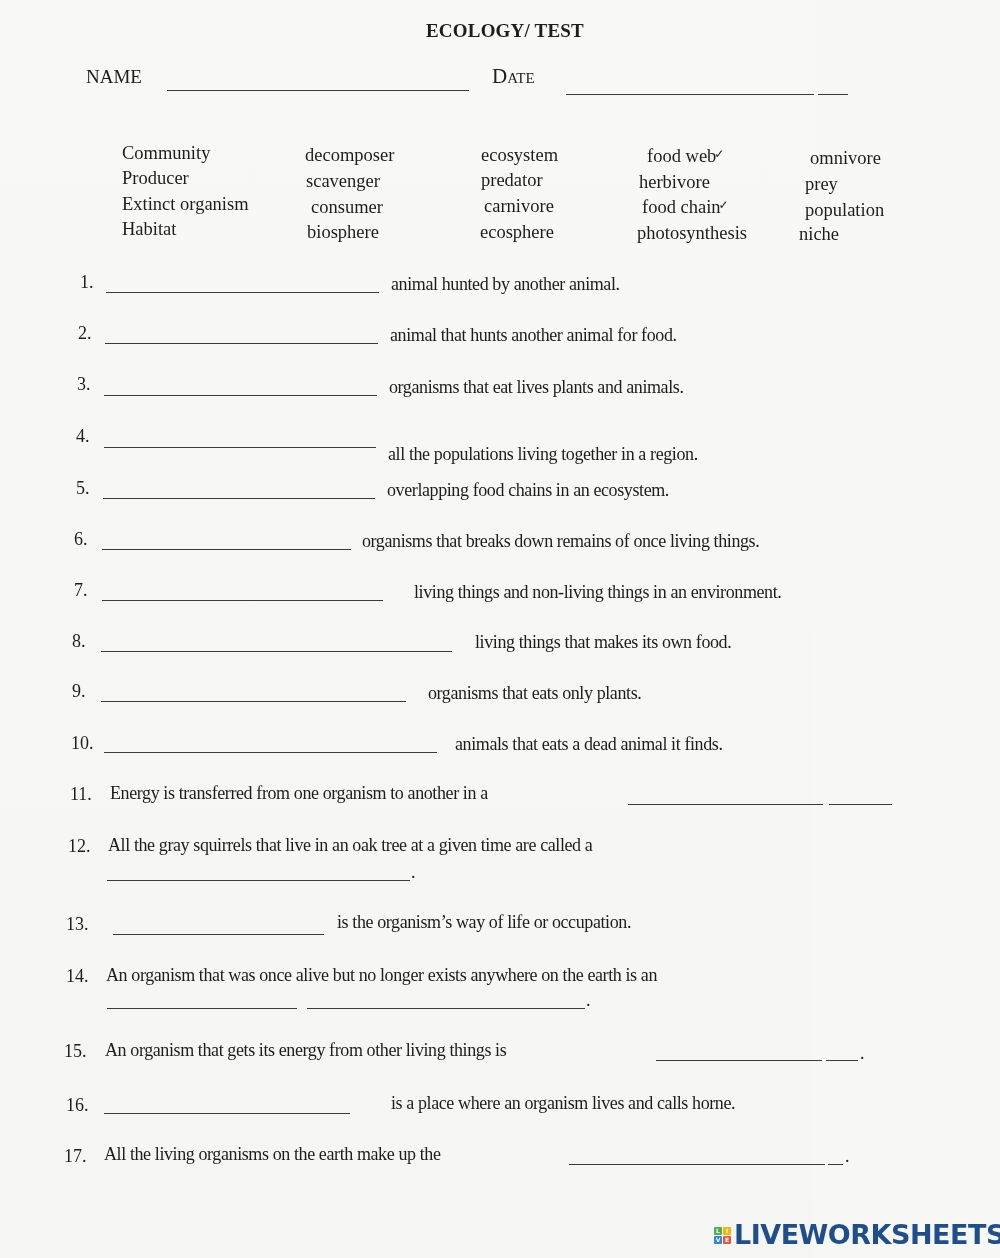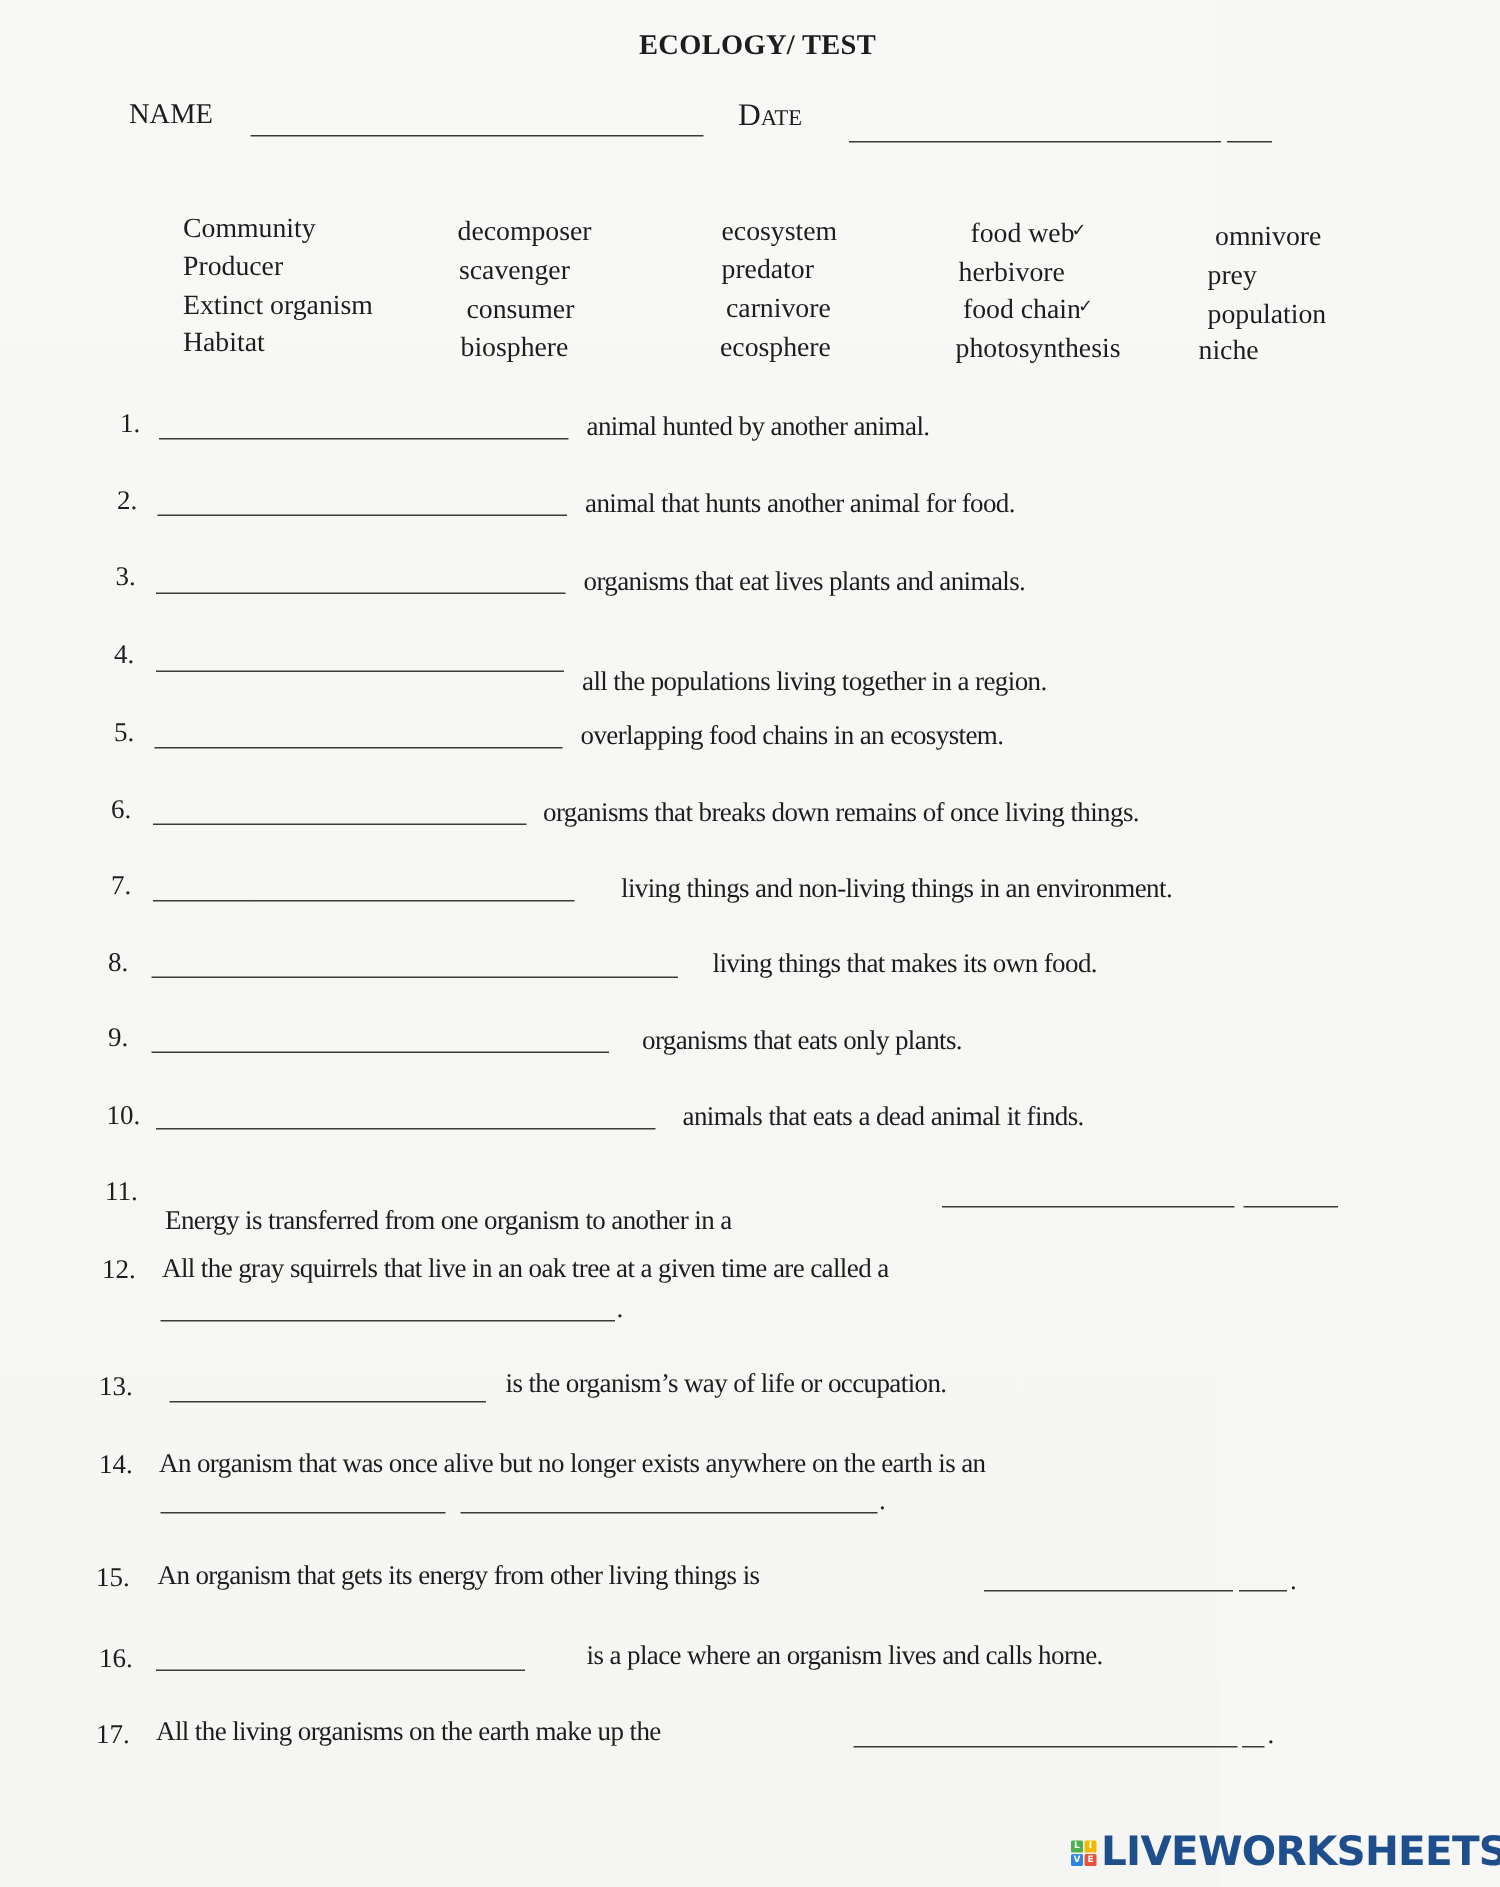--- a/index.html
+++ b/index.html
@@ -178,21 +178,21 @@
     </div>
 
     <div>
       <div class="abs qnum" style="left:71px; top:733px;">10.</div>
       <div class="line" style="left:104px; top:752px; width:333px;"></div>
       <div class="abs qtext condensed" style="left:455px; top:734px;">animals that eats a dead animal it finds.</div>
     </div>
 
     <div>
       <div class="abs qnum" style="left:70px; top:784px;">11.</div>
-      <div class="abs qtext condensed" style="left:110px; top:783px;margin-top:20px;">Energy is transferred from one organism to another in a</div>
+      <div class="abs qtext condensed" style="left:110px; top:783px;">Energy is transferred from one organism to another in a</div>
       <div class="line" style="left:628px; top:804px; width:195px;"></div>
       <div class="line" style="left:829px; top:804px; width:63px;"></div>
     </div>
 
     <div>
       <div class="abs qnum" style="left:68px; top:836px;">12.</div>
       <div class="abs qtext condensed" style="left:108px; top:835px;">All the gray squirrels that live in an oak tree at a given time are called a</div>
       <div class="line" style="left:107px; top:880px; width:303px;"></div>
       <div class="abs dot" style="left:411px; top:862px;">.</div>
     </div>

